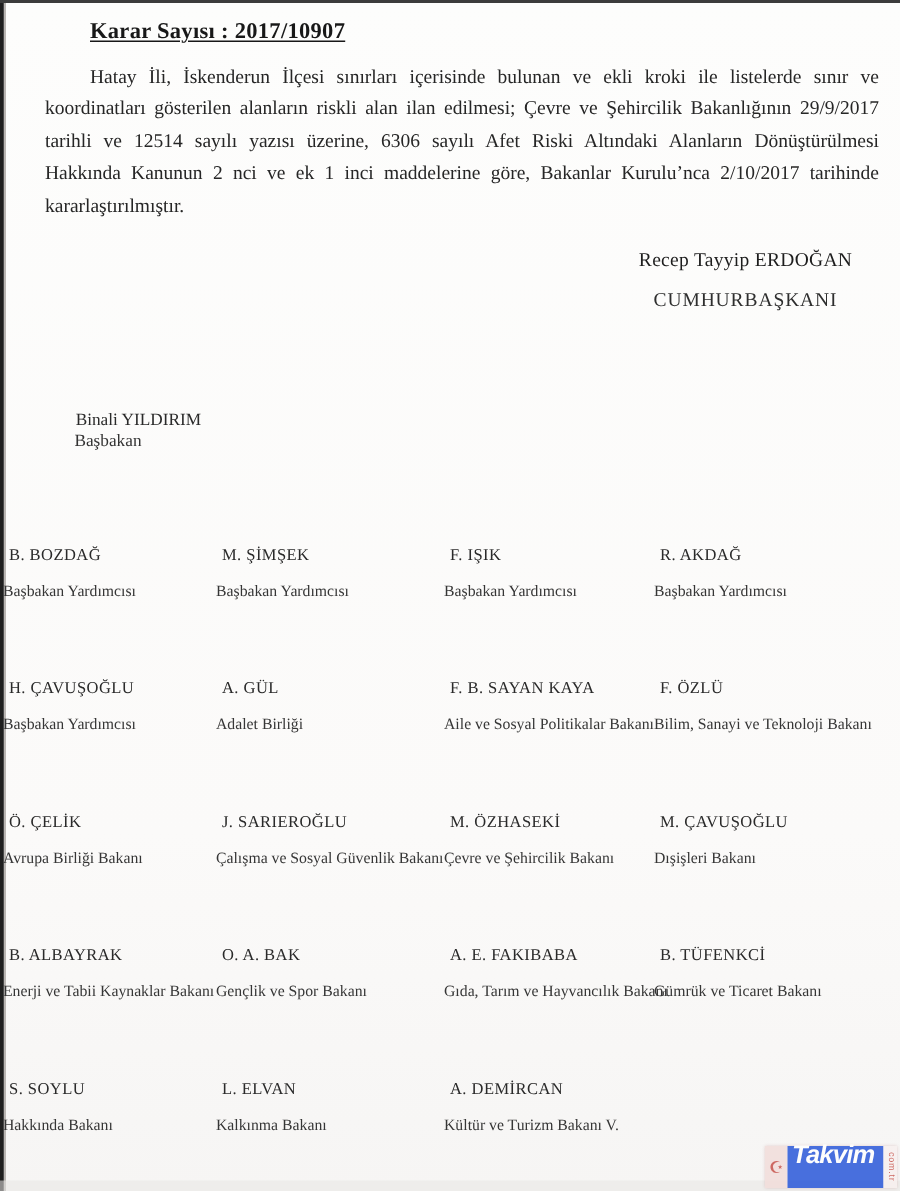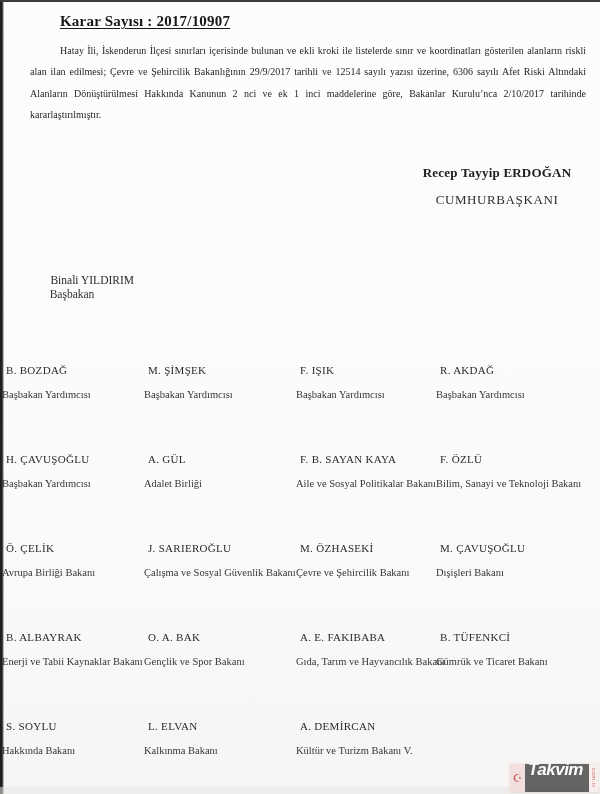--- a/index.html
+++ b/index.html
@@ -25,26 +25,26 @@
     background:#e7e5e3;opacity:.55;
   }
   .doc-title{
     position:absolute;left:60px;top:13px;margin:0;
     font-size:15px;font-weight:bold;color:#181818;
     text-decoration:underline;text-underline-offset:2px;
     letter-spacing:.2px;
   }
   .doc-body{
     position:absolute;left:30px;top:40px;width:556px;margin:0;
-    font-size:10px;line-height:21.4px;text-align:justify;
+    font-size:13px;line-height:21.4px;text-align:justify;
     text-indent:30px;color:#262626;word-spacing:.6px;
   }
   .sig{position:absolute;text-align:center;}
   .president{left:417px;top:165px;width:160px;}
-  .president .name{font-weight:bold;font-size:13px;line-height:16px;letter-spacing:.2px;color:#1d1d1d;}
+  .president .name{font-weight:normal;font-size:13px;line-height:16px;letter-spacing:.2px;color:#1d1d1d;}
   .president .title{font-size:13px;line-height:16px;margin-top:11px;letter-spacing:.6px;color:#2e2e2e;}
   .pm{left:10px;top:273px;width:124px;}
   .pm .name{font-size:11.5px;line-height:14px;color:#2a2a2a;text-align:right;}
   .pm .title{font-size:11.5px;line-height:14px;color:#333;}
   .ministers{
     position:absolute;left:24px;top:358px;
     display:grid;grid-template-columns:142px 152px 140px 140px;
     grid-auto-rows:89px;
   }
   .cell{text-align:left;padding-top:5px;}
@@ -60,21 +60,21 @@
     position:absolute;right:2px;bottom:2px;height:28px;
     display:flex;align-items:stretch;opacity:.8;
     font-family:"Liberation Sans","DejaVu Sans",sans-serif;
     box-shadow:0 0 2px rgba(180,120,120,.4);
   }
   .wm-flag{
     width:15px;background:#f2dcd9;color:#c4473f;
     font-size:11px;display:flex;align-items:center;justify-content:center;
   }
   .wm-brand{
-    background:#404040;color:#ffffff;font-weight:bold;font-style:italic;
+    background:#1d4ed8;color:#ffffff;font-weight:bold;font-style:italic;
     font-size:17px;padding:0 6px 16px 3px;display:flex;align-items:center;
     letter-spacing:-.5px;
   }
   .wm-suffix{
     background:#f8f0ef;color:#c4473f;width:9px;
     writing-mode:vertical-rl;font-size:6px;letter-spacing:.5px;
     display:flex;align-items:center;justify-content:center;
   }
 </style>
 </head>

